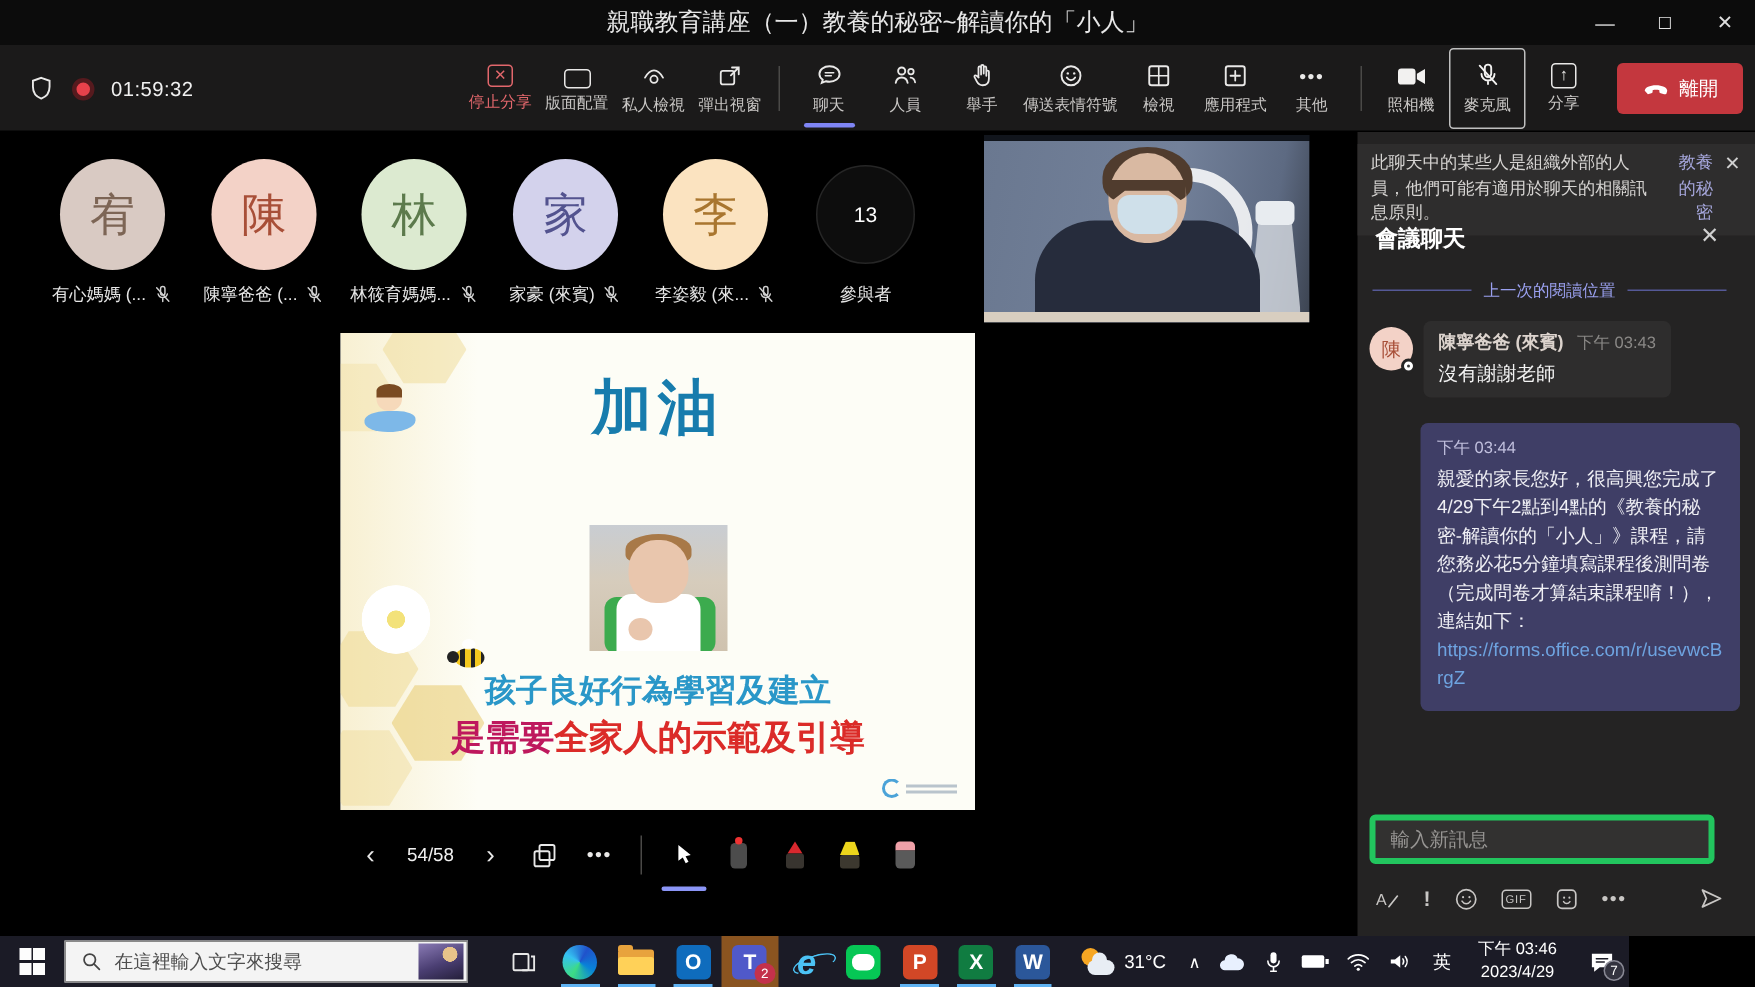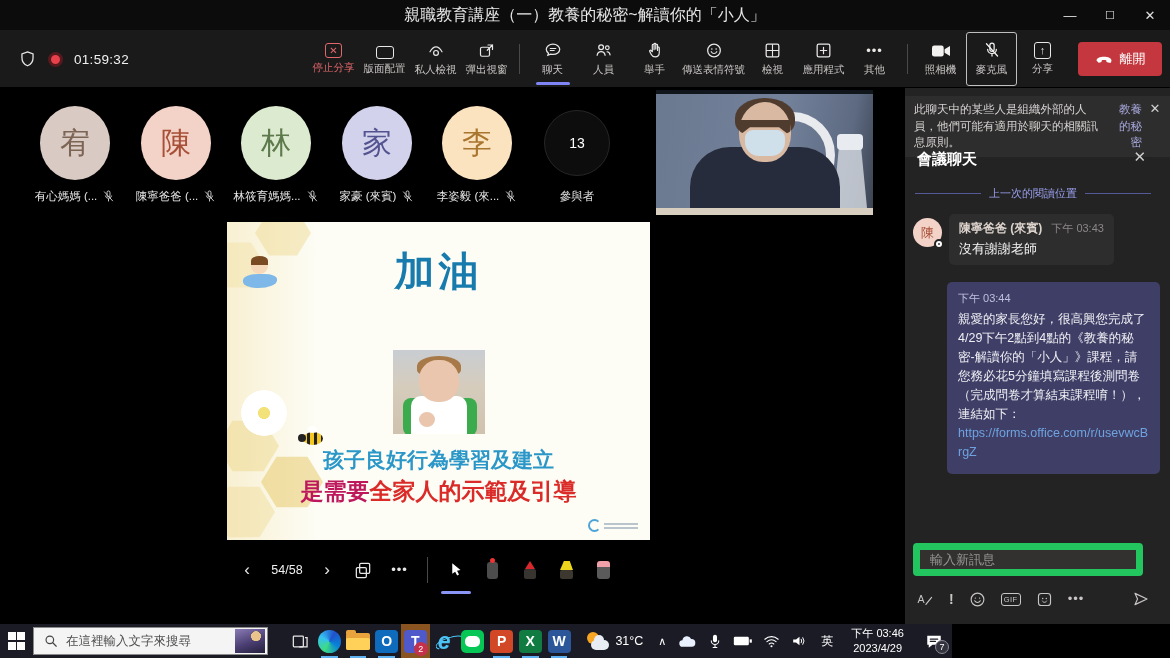--- a/index.html
+++ b/index.html
@@ -152,30 +152,30 @@
   .msg1-head { display:flex; gap:9px; align-items:baseline; }
   .msg1-head .nm { color:#dcd3cd; font-size:12px; font-weight:700; }
   .msg1-head .tm { color:#8a8886; font-size:11px; }
   .msg1-text { color:#f2f2f2; font-size:13px; margin-top:3px; }
   .msg2 { position:absolute; right:10px; top:194px; width:213px; background:#3f3e66; border-radius:5px;
     padding:9px 11px 12px; }
   .msg2 .tm { color:#c0bfdd; font-size:11px; }
   .msg2 .tx { color:#efeff4; font-size:12.5px; line-height:1.52; margin-top:4px; word-break:break-all; }
   .msg2 .lk { color:#6ea3e0; font-size:12.5px; line-height:1.52; word-break:break-all; display:block; }
   .chat-input { position:absolute; left:8px; top:455px; width:230px; height:33px; background:#323130;
-    border:7px solid #22c55e; border-radius:4px; color:#f0f0f0; font-size:13px; padding:0 10px;
+    border:4px solid #22c55e; border-radius:4px; color:#f0f0f0; font-size:13px; padding:0 10px;
     font-family:inherit; outline:none; }
   .chat-input::placeholder { color:#979593; }
   .compose-row { position:absolute; left:10px; top:500px; width:236px; height:22px; display:flex; align-items:center; gap:15px; color:#c8c6c4; }
   .compose-row .grow { flex:1; }
   .gif-badge { border:1.4px solid #c8c6c4; border-radius:3px; font-size:7.5px; padding:1px 2px; letter-spacing:.5px; }
   .excl { font-size:14px; font-weight:700; }
 
   
-  .taskbar { position:absolute; left:0; top:624px; width:952px; height:34px; background:#1b1b26;
+  .taskbar { position:absolute; left:0; top:624px; width:1086px; height:34px; background:#1b1b26;
     display:flex; align-items:center; }
   .tb-start { width:46px; height:34px; display:flex; align-items:center; justify-content:center; }
   .winlogo { display:grid; grid-template-columns:8px 8px; grid-template-rows:8px 8px; gap:1.5px; }
   .winlogo i { background:#fdfdfd; display:block; }
   .searchbox { width:284px; height:28px; background:#f4f4f4; border:1px solid #8a8a8a; display:flex;
     align-items:center; padding:0 2px 0 10px; gap:8px; }
   .searchbox input { flex:1; border:0; background:transparent; font-size:12.5px; color:#333; outline:none; font-family:inherit; min-width:0; }
   .searchbox input::placeholder { color:#4f4f4f; }
   .search-thumb { width:30px; height:24px; background:
     radial-gradient(circle at 70% 30%,#e8c38a 0 18%,transparent 19%),

